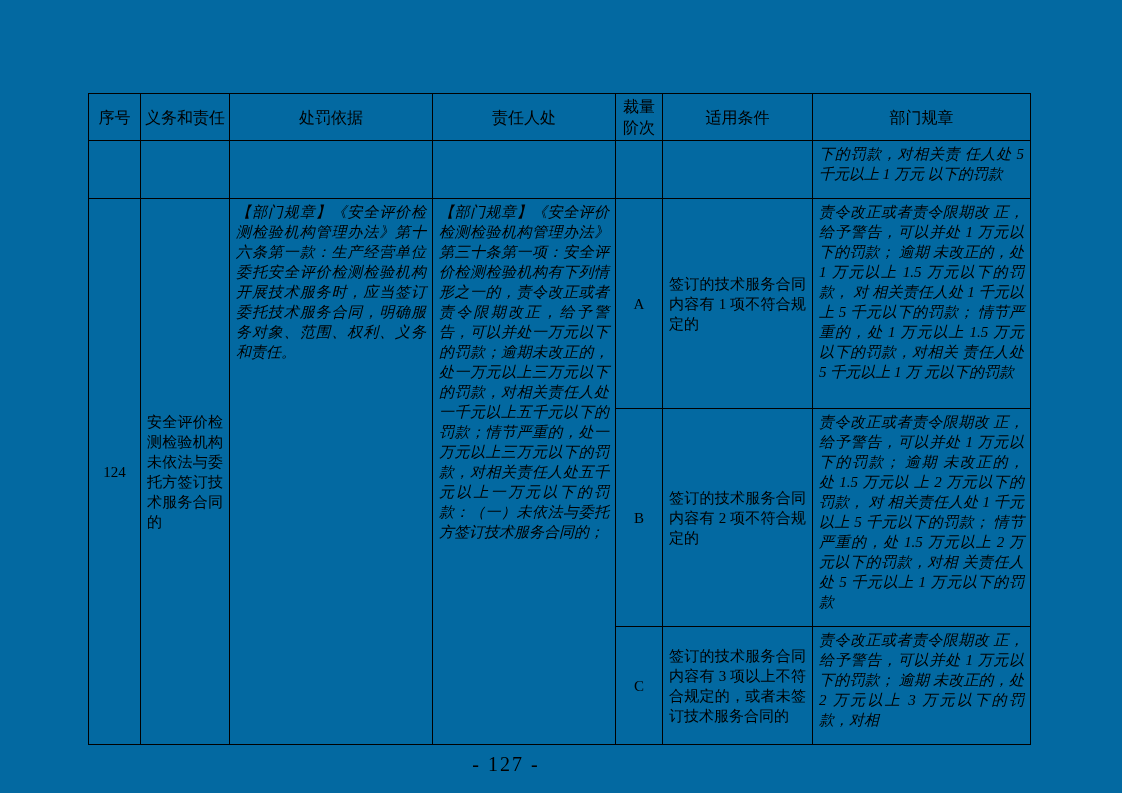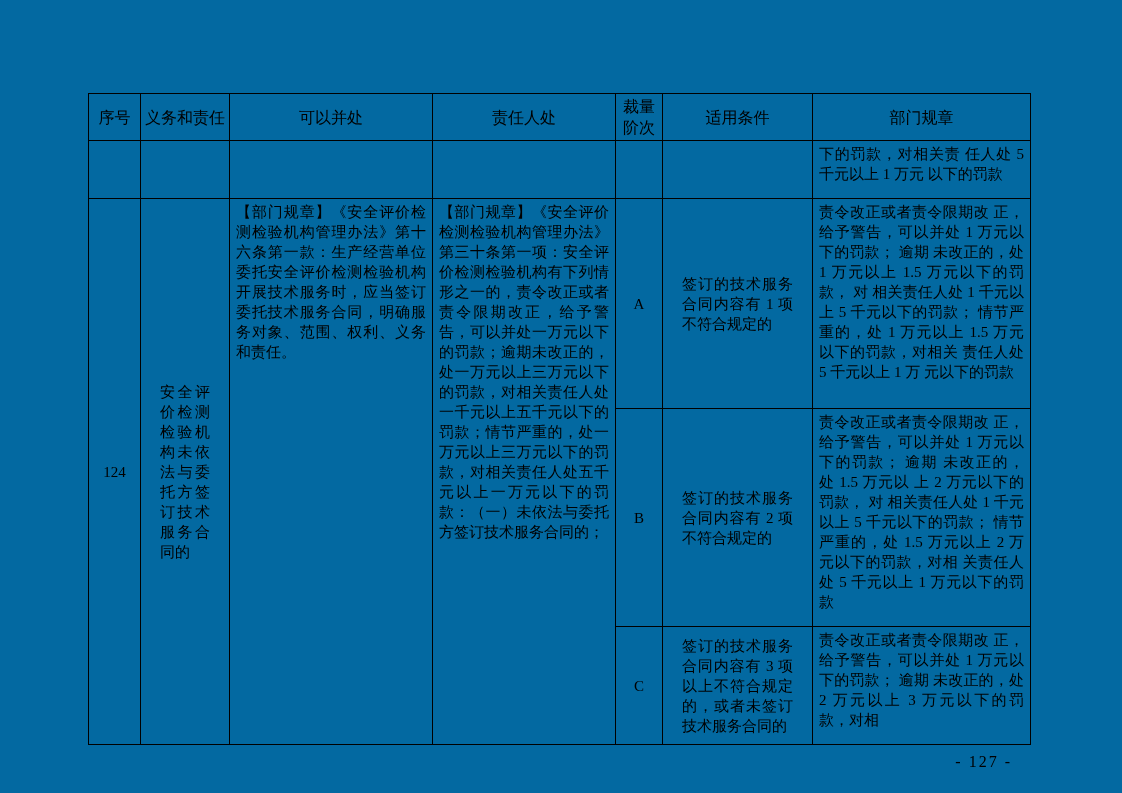--- a/index.html
+++ b/index.html
@@ -38,34 +38,35 @@
     padding: 2px 3px;
   }
   td.cell-center {
     text-align: center;
     vertical-align: middle;
     padding: 2px 3px;
   }
   td.cell-mid-justify {
     text-align: justify;
     vertical-align: middle;
-    padding: 2px 19px;
+    padding: 2px 6px;
     font-family: Liberation Serif, serif;
   }
   td.cell-top-justify {
     text-align: justify;
     vertical-align: top;
     padding: 3px 6px 14px 6px;
+    font-style: italic;
   }
   .page-number {
     position: absolute;
     left: 0; top: 753px;
     width: 1012px;
-    text-align: right;
-    font-size: 16px;
+    text-align: center;
+    font-size: 20px;
     letter-spacing: 2px;
   }
 </style>
 </head>
 <body>
 
 <div class="page">
 
   <table class="penalty-table">
     <colgroup>
@@ -74,21 +75,21 @@
       <col style="width:203px">
       <col style="width:183px">
       <col style="width:47px">
       <col style="width:150px">
       <col style="width:218px">
     </colgroup>
     <thead>
       <tr style="height:46px">
         <th>序号</th>
         <th>义务和责任</th>
-        <th>可以并处</th>
+        <th>处罚依据</th>
         <th>责任人处</th>
         <th>裁量阶次</th>
         <th>适用条件</th>
         <th>部门规章</th>
       </tr>
     </thead>
     <tbody>
       <tr style="height:55px">
         <td class="cell-center"></td>
         <td class="cell-mid-justify"></td>

